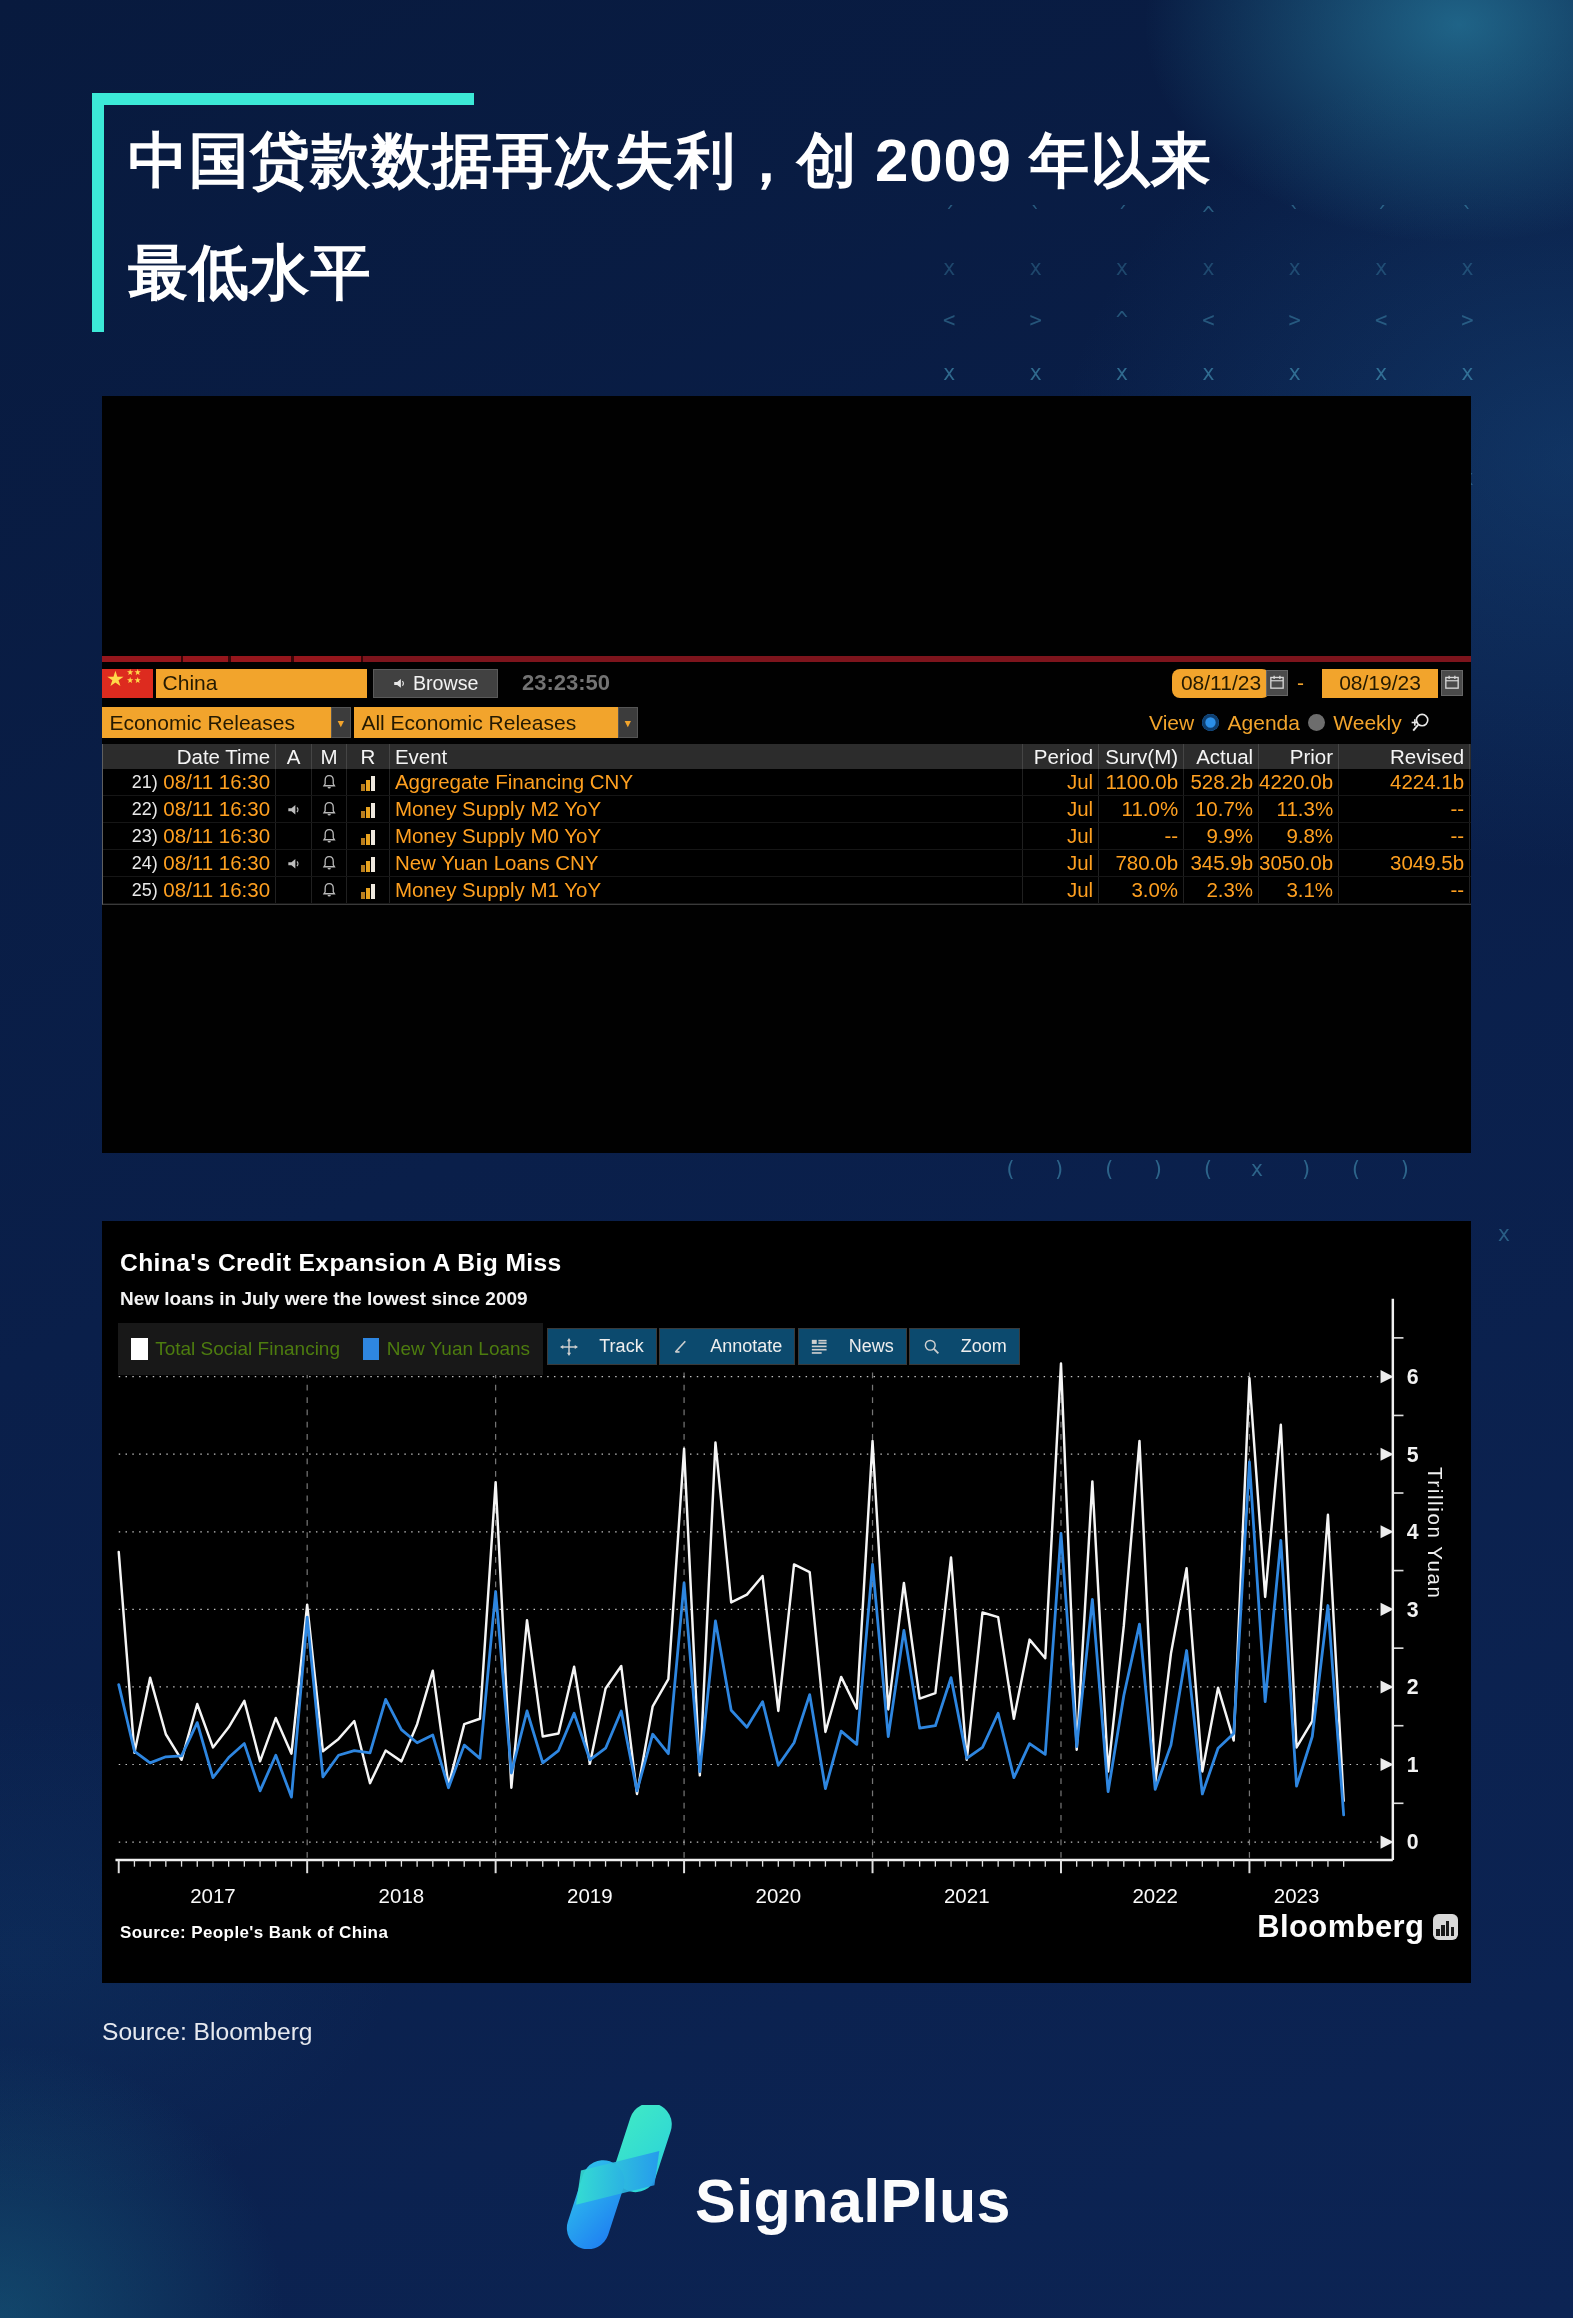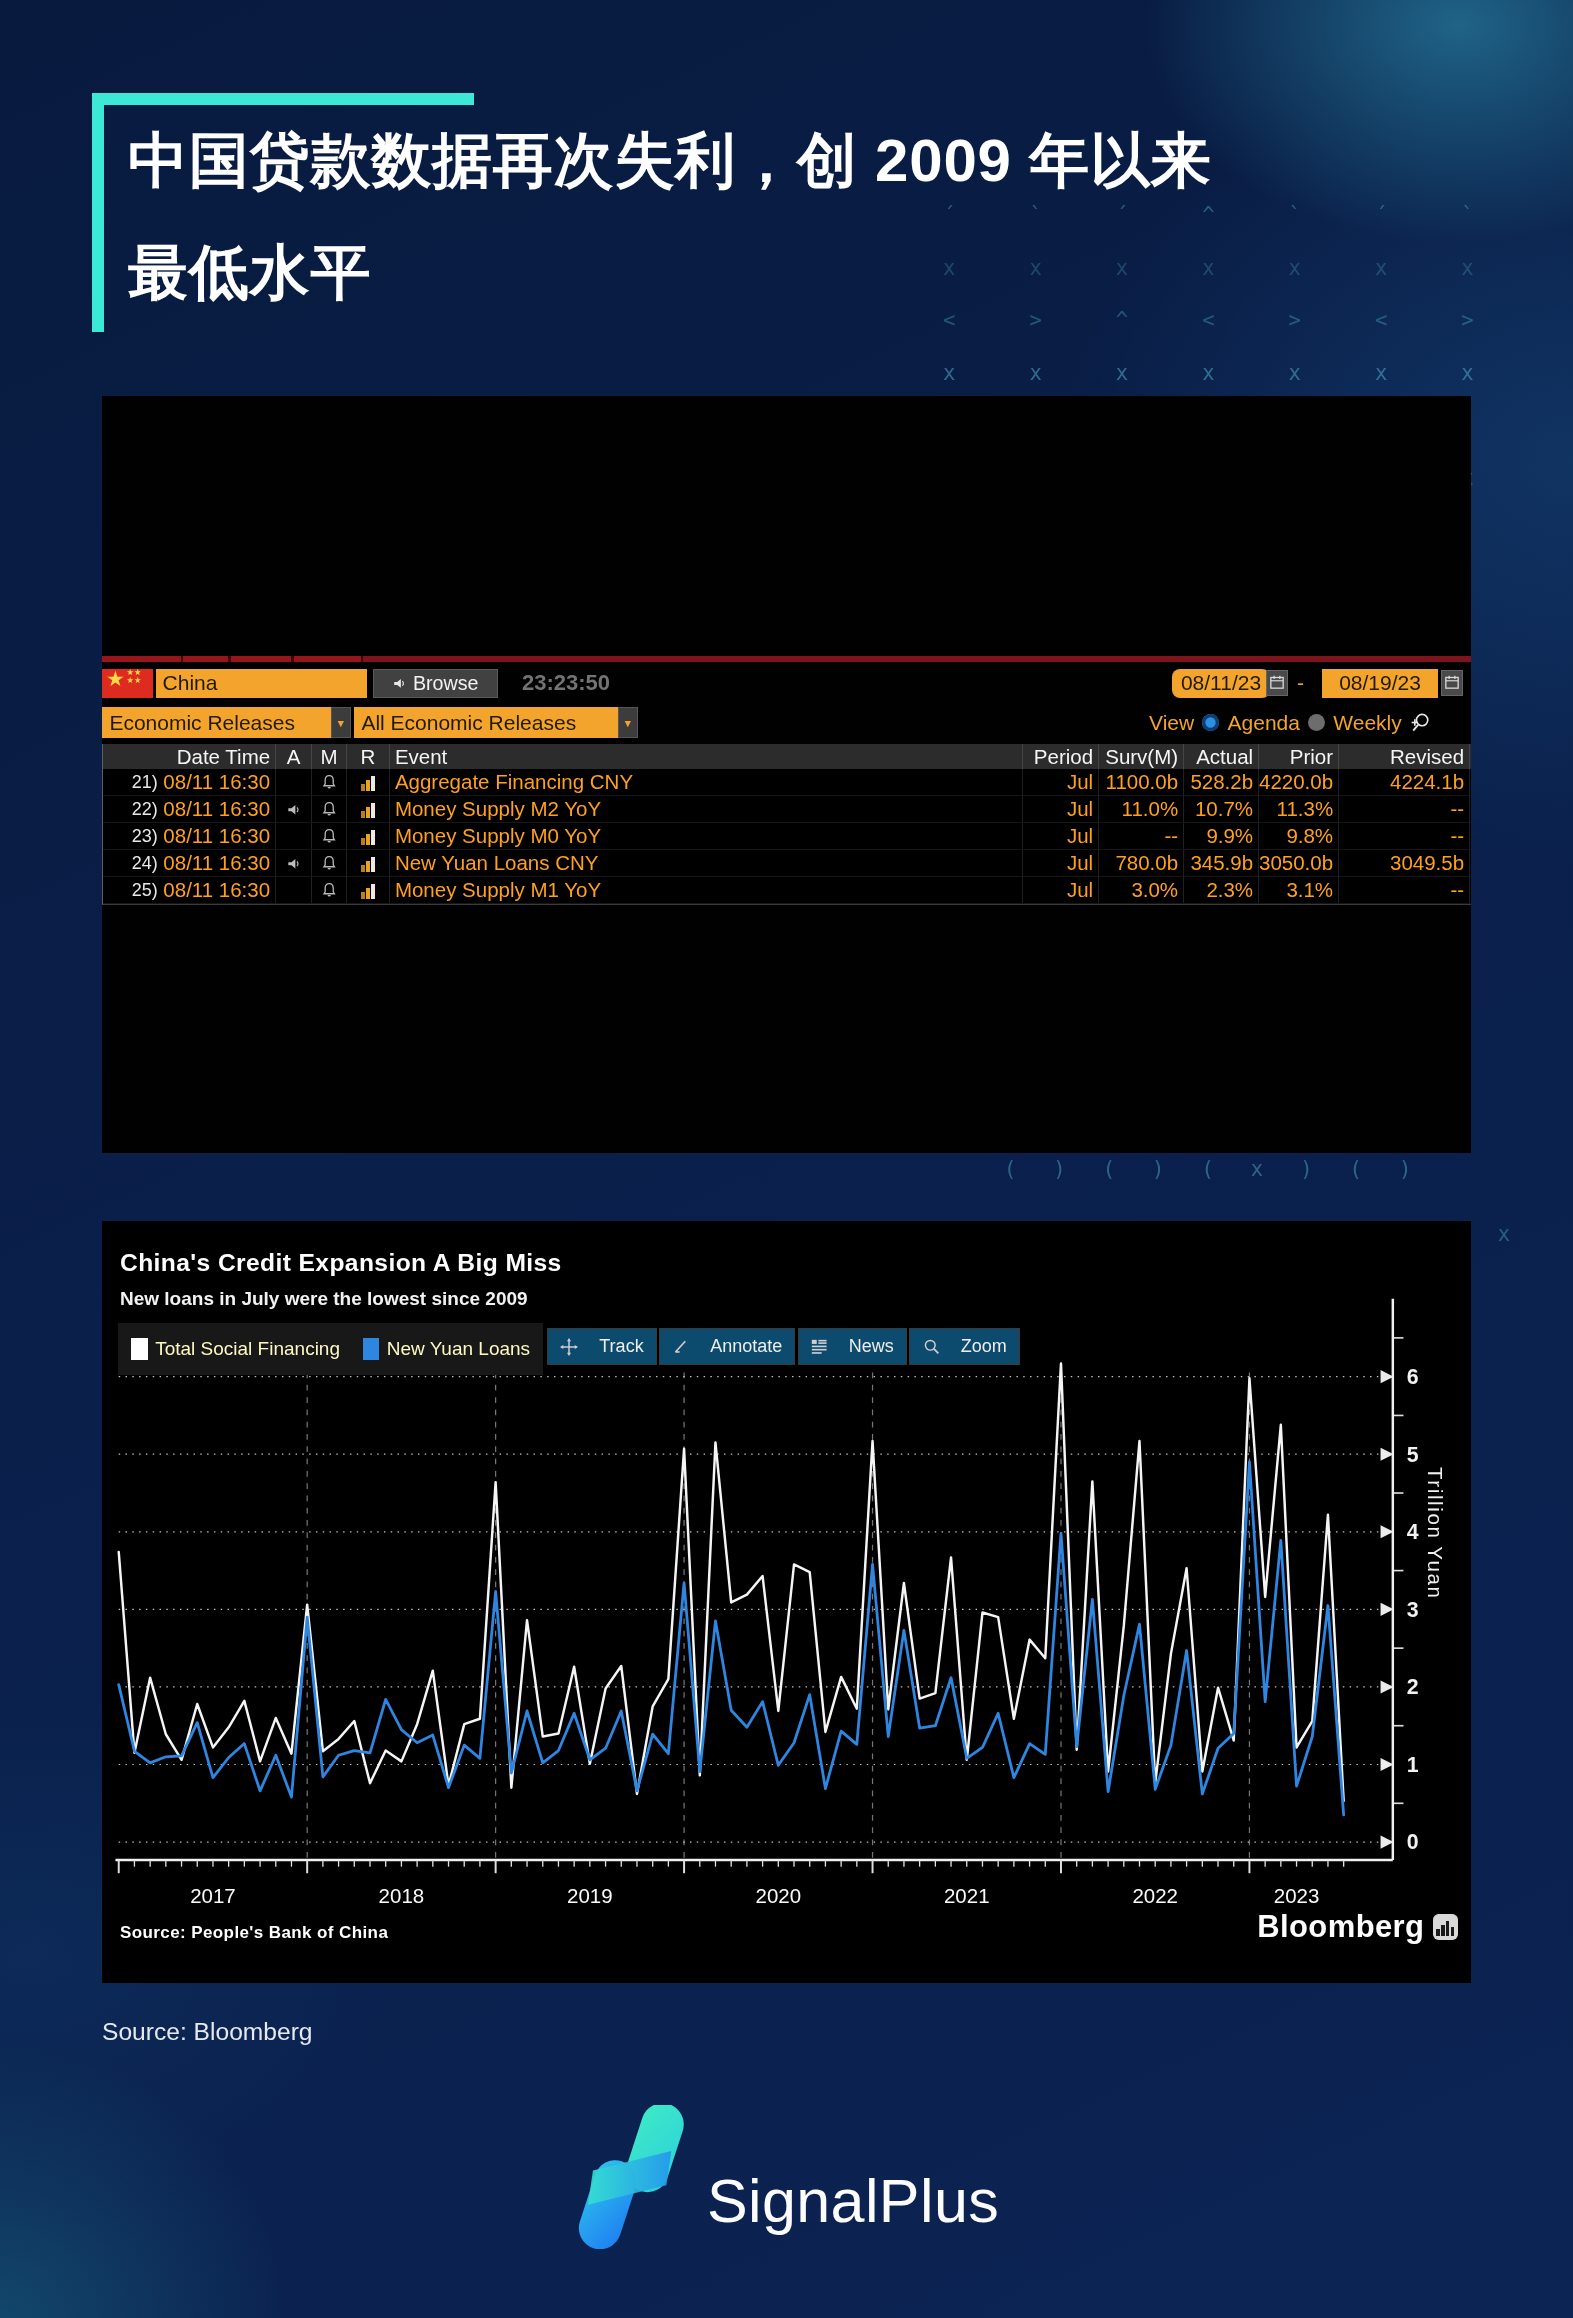--- a/index.html
+++ b/index.html
@@ -69,37 +69,37 @@
   .oval { color:#ffa020; font-size:20.5px; }
   .bars { display:flex; align-items:flex-end; gap:1.6px; height:16.4px; }
   .bars i { display:block; width:3.3px; }
   .bars .b1{ height:6.6px; background:#b97e1e; } .bars .b2{ height:10.7px; background:#e8a31f; } .bars .b3{ height:14.8px; background:#efe9df; }
   
   .chart-panel { position:absolute; left:102px; top:1221px; width:1369px; height:762px; background:#000; }
   .c-title { position:absolute; left:18px; top:28px; color:#fff; font-size:24.6px; font-weight:bold; letter-spacing:0.4px; }
   .c-sub { position:absolute; left:18px; top:67px; color:#f2f2f2; font-size:19px; font-weight:bold; }
   .c-legend { position:absolute; left:16.4px; top:102px; height:52px; background:#181818;
     display:flex; align-items:center; gap:23px; padding:0 13px; z-index:2; }
-  .legend-item { display:flex; align-items:center; gap:7.4px; color:#fef9c3; font-size:19px; }
+  .legend-item { display:flex; align-items:center; gap:7.4px; color:#4d7c0f; font-size:19px; }
   .swatch { width:16.4px; height:22px; display:inline-block; }
   .c-toolbar { position:absolute; left:445px; top:107px; display:flex; gap:2.5px; z-index:2; }
   .c-tool { height:37px; background:#0c4a6e; border:0.8px solid #3a3a3a; color:#eee; font-size:18px;
     display:flex; align-items:center; gap:21px; padding:0 12.3px; }
   .c-ylabel { position:absolute; left:1321px; top:246px; writing-mode:vertical-rl; color:#f0f0f0;
     font-size:20.5px; letter-spacing:1.6px; z-index:2; }
   .c-source { position:absolute; left:18px; top:702px; color:#fff; font-size:17px; font-weight:bold; letter-spacing:0.4px; }
   .c-brand { position:absolute; right:13px; top:688px; display:flex; align-items:center; gap:8.2px; z-index:2; }
   .c-brand .txt { color:#fdfdfd; font-size:31px; font-weight:bold; letter-spacing:0.4px; }
   .bb-icon { width:25.4px; height:25.4px; background:#d9d9d9; border-radius:5.7px; display:flex; align-items:flex-end; justify-content:center; gap:1.6px; padding-bottom:4.1px; }
   .bb-icon i { display:block; width:3.3px; background:#1a1a1a; }
   #plot { position:absolute; left:0; top:0; z-index:1; }
   
   .f-source { position:absolute; left:102px; top:2018px; color:#e6e9ef; font-size:24.6px; }
   .sp-logo { position:absolute; left:0; top:2105px; width:1574px; display:flex; align-items:center; justify-content:center; gap:21px; }
-  .sp-text { color:#fcfcfd; font-size:61px; font-weight:normal; letter-spacing:0.4px;margin-top:48px; }
+  .sp-text { color:#fcfcfd; font-size:61px; font-weight:bold; letter-spacing:0.4px;margin-top:48px; }
   svg text { font-family:"Liberation Sans","DejaVu Sans",sans-serif; }
 </style>
 </head>
 <body>
 
 <div id="deco">
     <div class="deco-row" style="left: 943px; top: 203px; opacity: 0.45;">´      `      ´      ^      `      ´      `</div>
     <div class="deco-row" style="left: 943px; top: 256px; opacity: 0.3;">x      x      x      x      x      x      x</div>
     <div class="deco-row" style="left: 943px; top: 308px; opacity: 0.4;">&lt;      &gt;      ^      &lt;      &gt;      &lt;      &gt;</div>
     <div class="deco-row" style="left: 943px; top: 361px; opacity: 0.55;">x      x      x      x      x      x      x</div>

